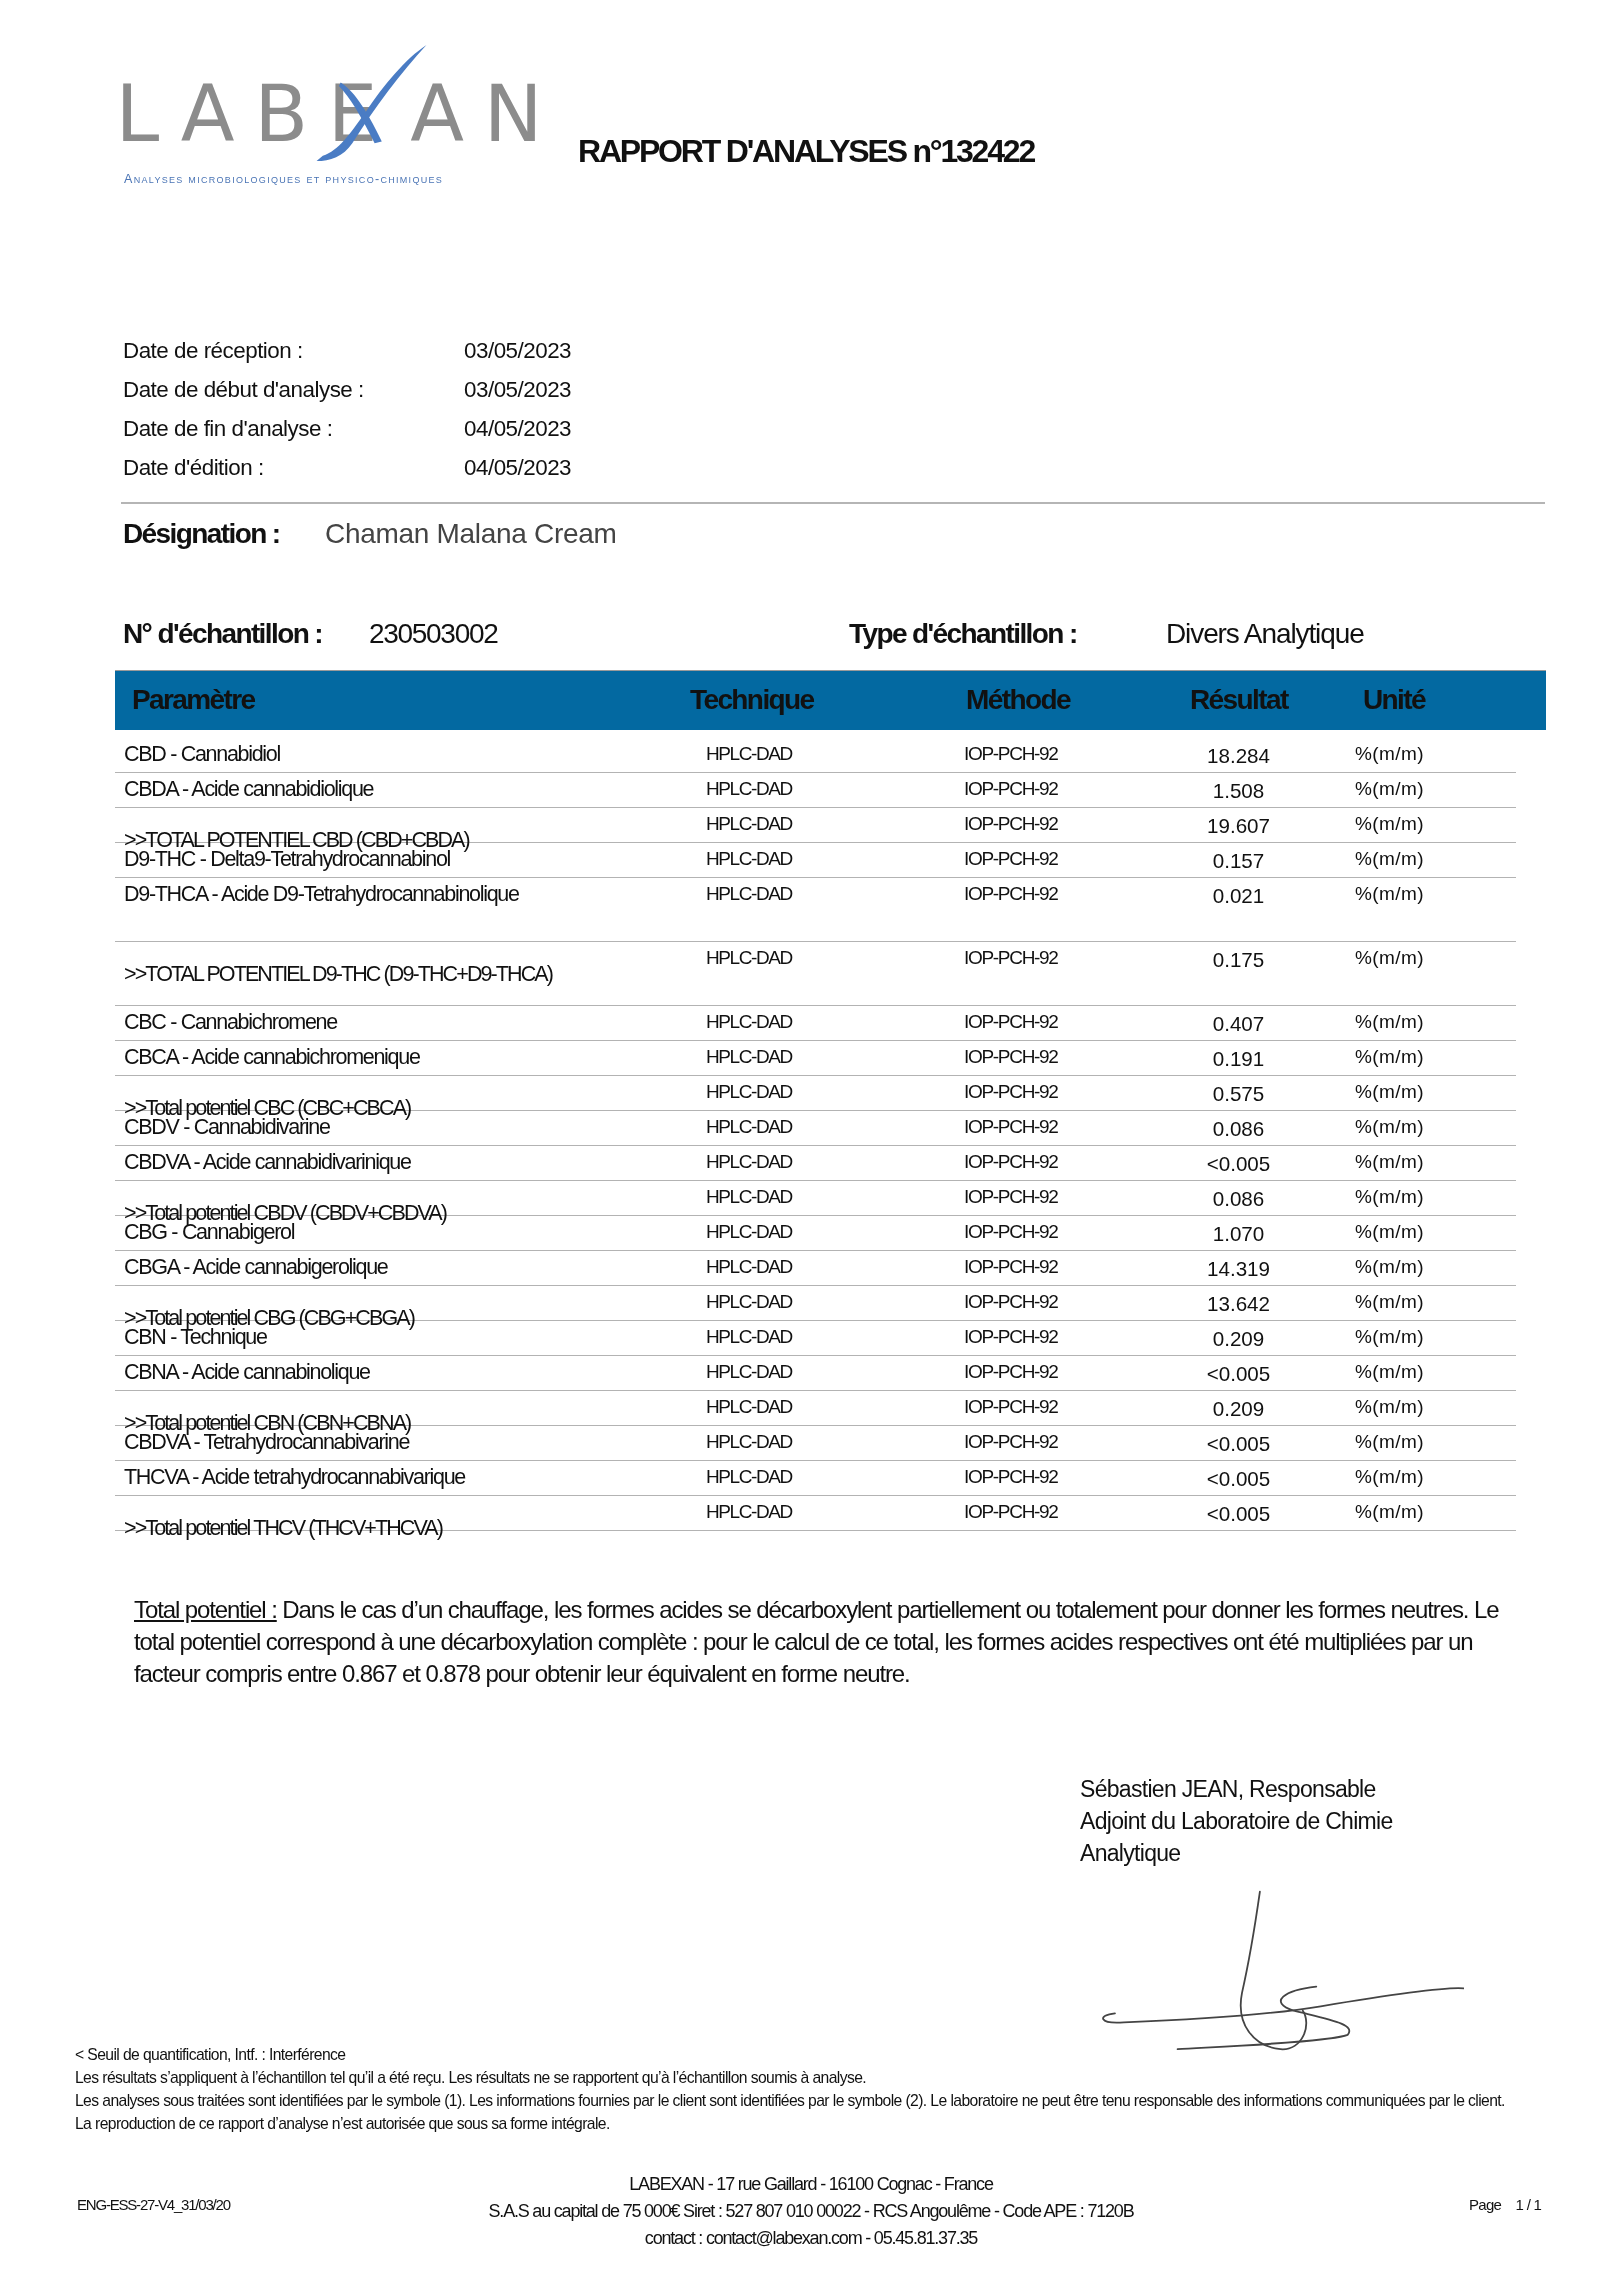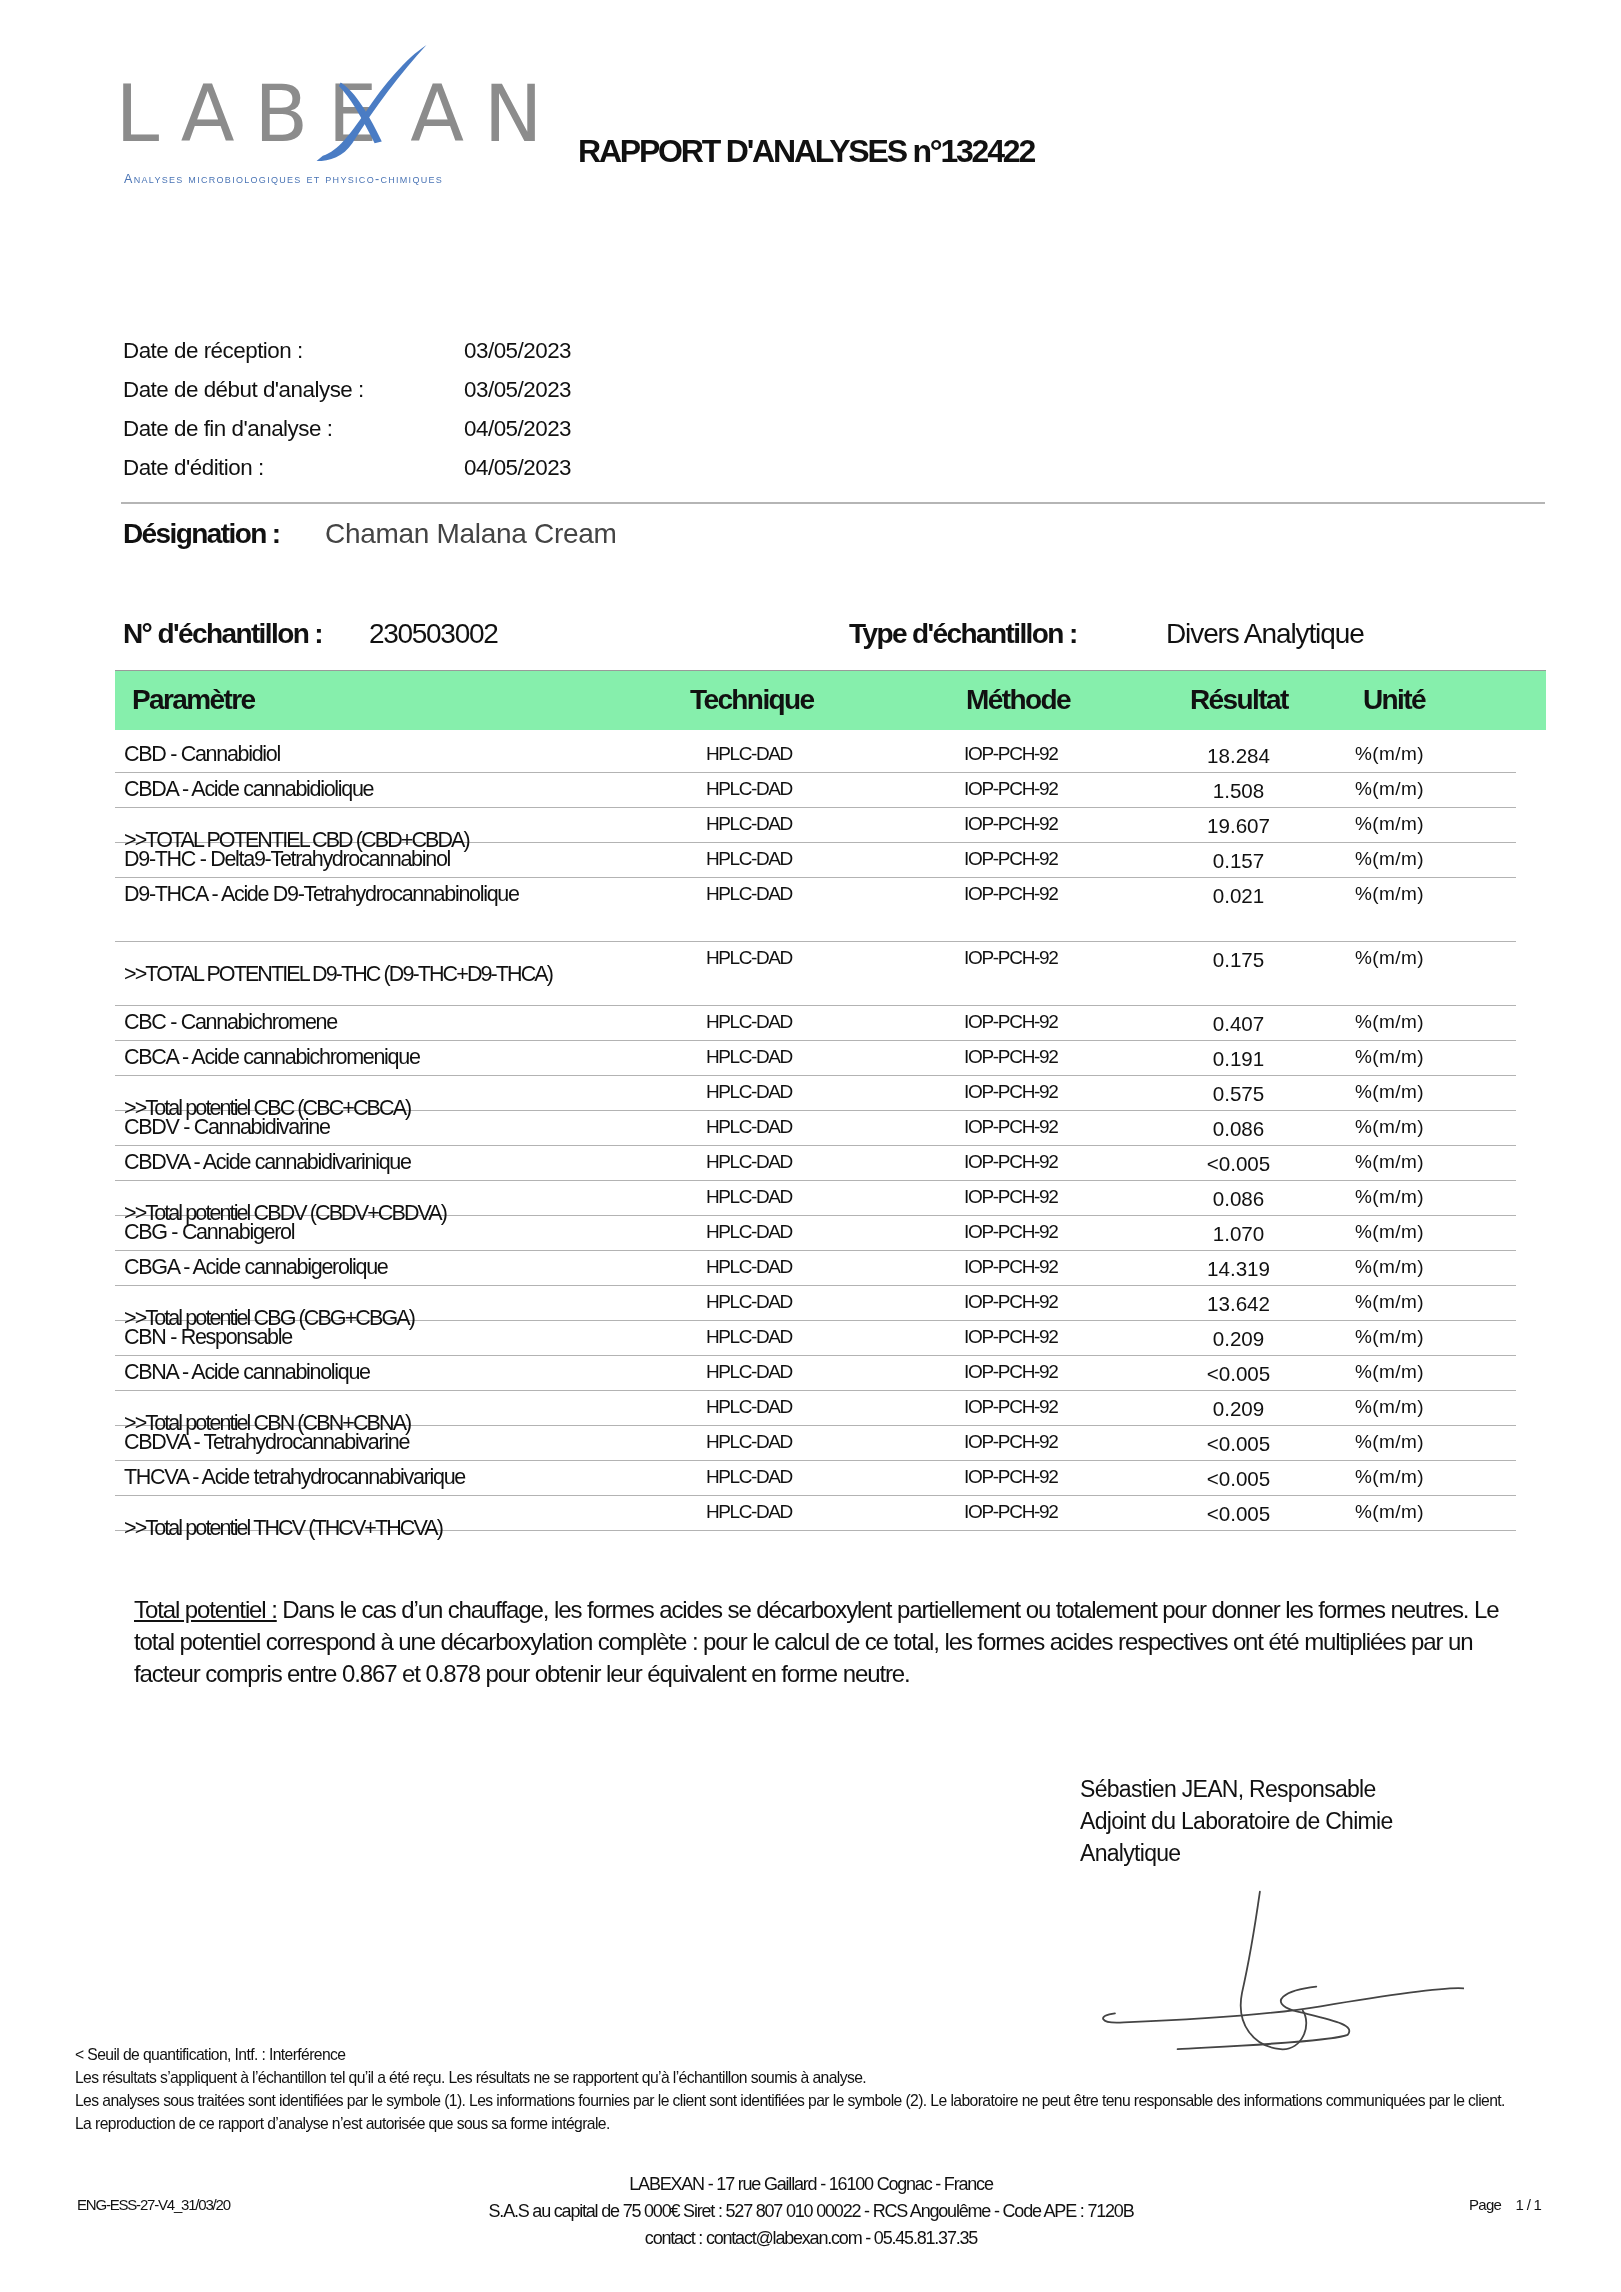--- a/index.html
+++ b/index.html
@@ -34,21 +34,21 @@
 
   .sample { left: 123px; top: 618px; font-size: 28px; white-space: nowrap; display: flex; align-items: baseline; }
   .sample .lbl { font-weight: bold; letter-spacing: -1.6px; width: 246px; }
   .sample .val { letter-spacing: -1.3px; }
   .stype { left: 849px; top: 618px; font-size: 28px; white-space: nowrap; display: flex; align-items: center; gap: 48px; }
   .stype .lbl { font-weight: bold; letter-spacing: -1.6px; width: 269px; }
   .stype .val { letter-spacing: -1.1px; }
 
   
   .table-head {
-    left: 115px; top: 670px; width: 1431px; height: 59px; background: #86efac;
+    left: 115px; top: 670px; width: 1431px; height: 59px; background: #0369a1;
     border-top: 1.8px solid #9a9a9a; font-weight: bold; font-size: 28px; letter-spacing: -1.6px;
   }
   .table-head span { position: absolute; top: 13.4px; }
   .th-param { left: 17px; }
   .th-tech { left: 575px; }
   .th-meth { left: 851px; }
   .th-res { left: 1075px; }
   .th-unit { left: 1248px; }
 
   .table-body { left: 115px; top: 738px; width: 1401px; }
@@ -244,21 +244,21 @@
       <span class="cell c-unit">%(m/m)</span>
     </div>
     <div class="trow h1 bold">
       <span class="cell c-param">&gt;&gt;Total potentiel CBG (CBG+CBGA)</span>
       <span class="cell c-tech">HPLC-DAD</span>
       <span class="cell c-meth">IOP-PCH-92</span>
       <span class="cell c-res">13.642</span>
       <span class="cell c-unit">%(m/m)</span>
     </div>
     <div class="trow h1">
-      <span class="cell c-param">CBN - Responsable</span>
+      <span class="cell c-param">CBN - Technique</span>
       <span class="cell c-tech">HPLC-DAD</span>
       <span class="cell c-meth">IOP-PCH-92</span>
       <span class="cell c-res">0.209</span>
       <span class="cell c-unit">%(m/m)</span>
     </div>
     <div class="trow h1">
       <span class="cell c-param">CBNA - Acide cannabinolique</span>
       <span class="cell c-tech">HPLC-DAD</span>
       <span class="cell c-meth">IOP-PCH-92</span>
       <span class="cell c-res">&lt;0.005</span>

